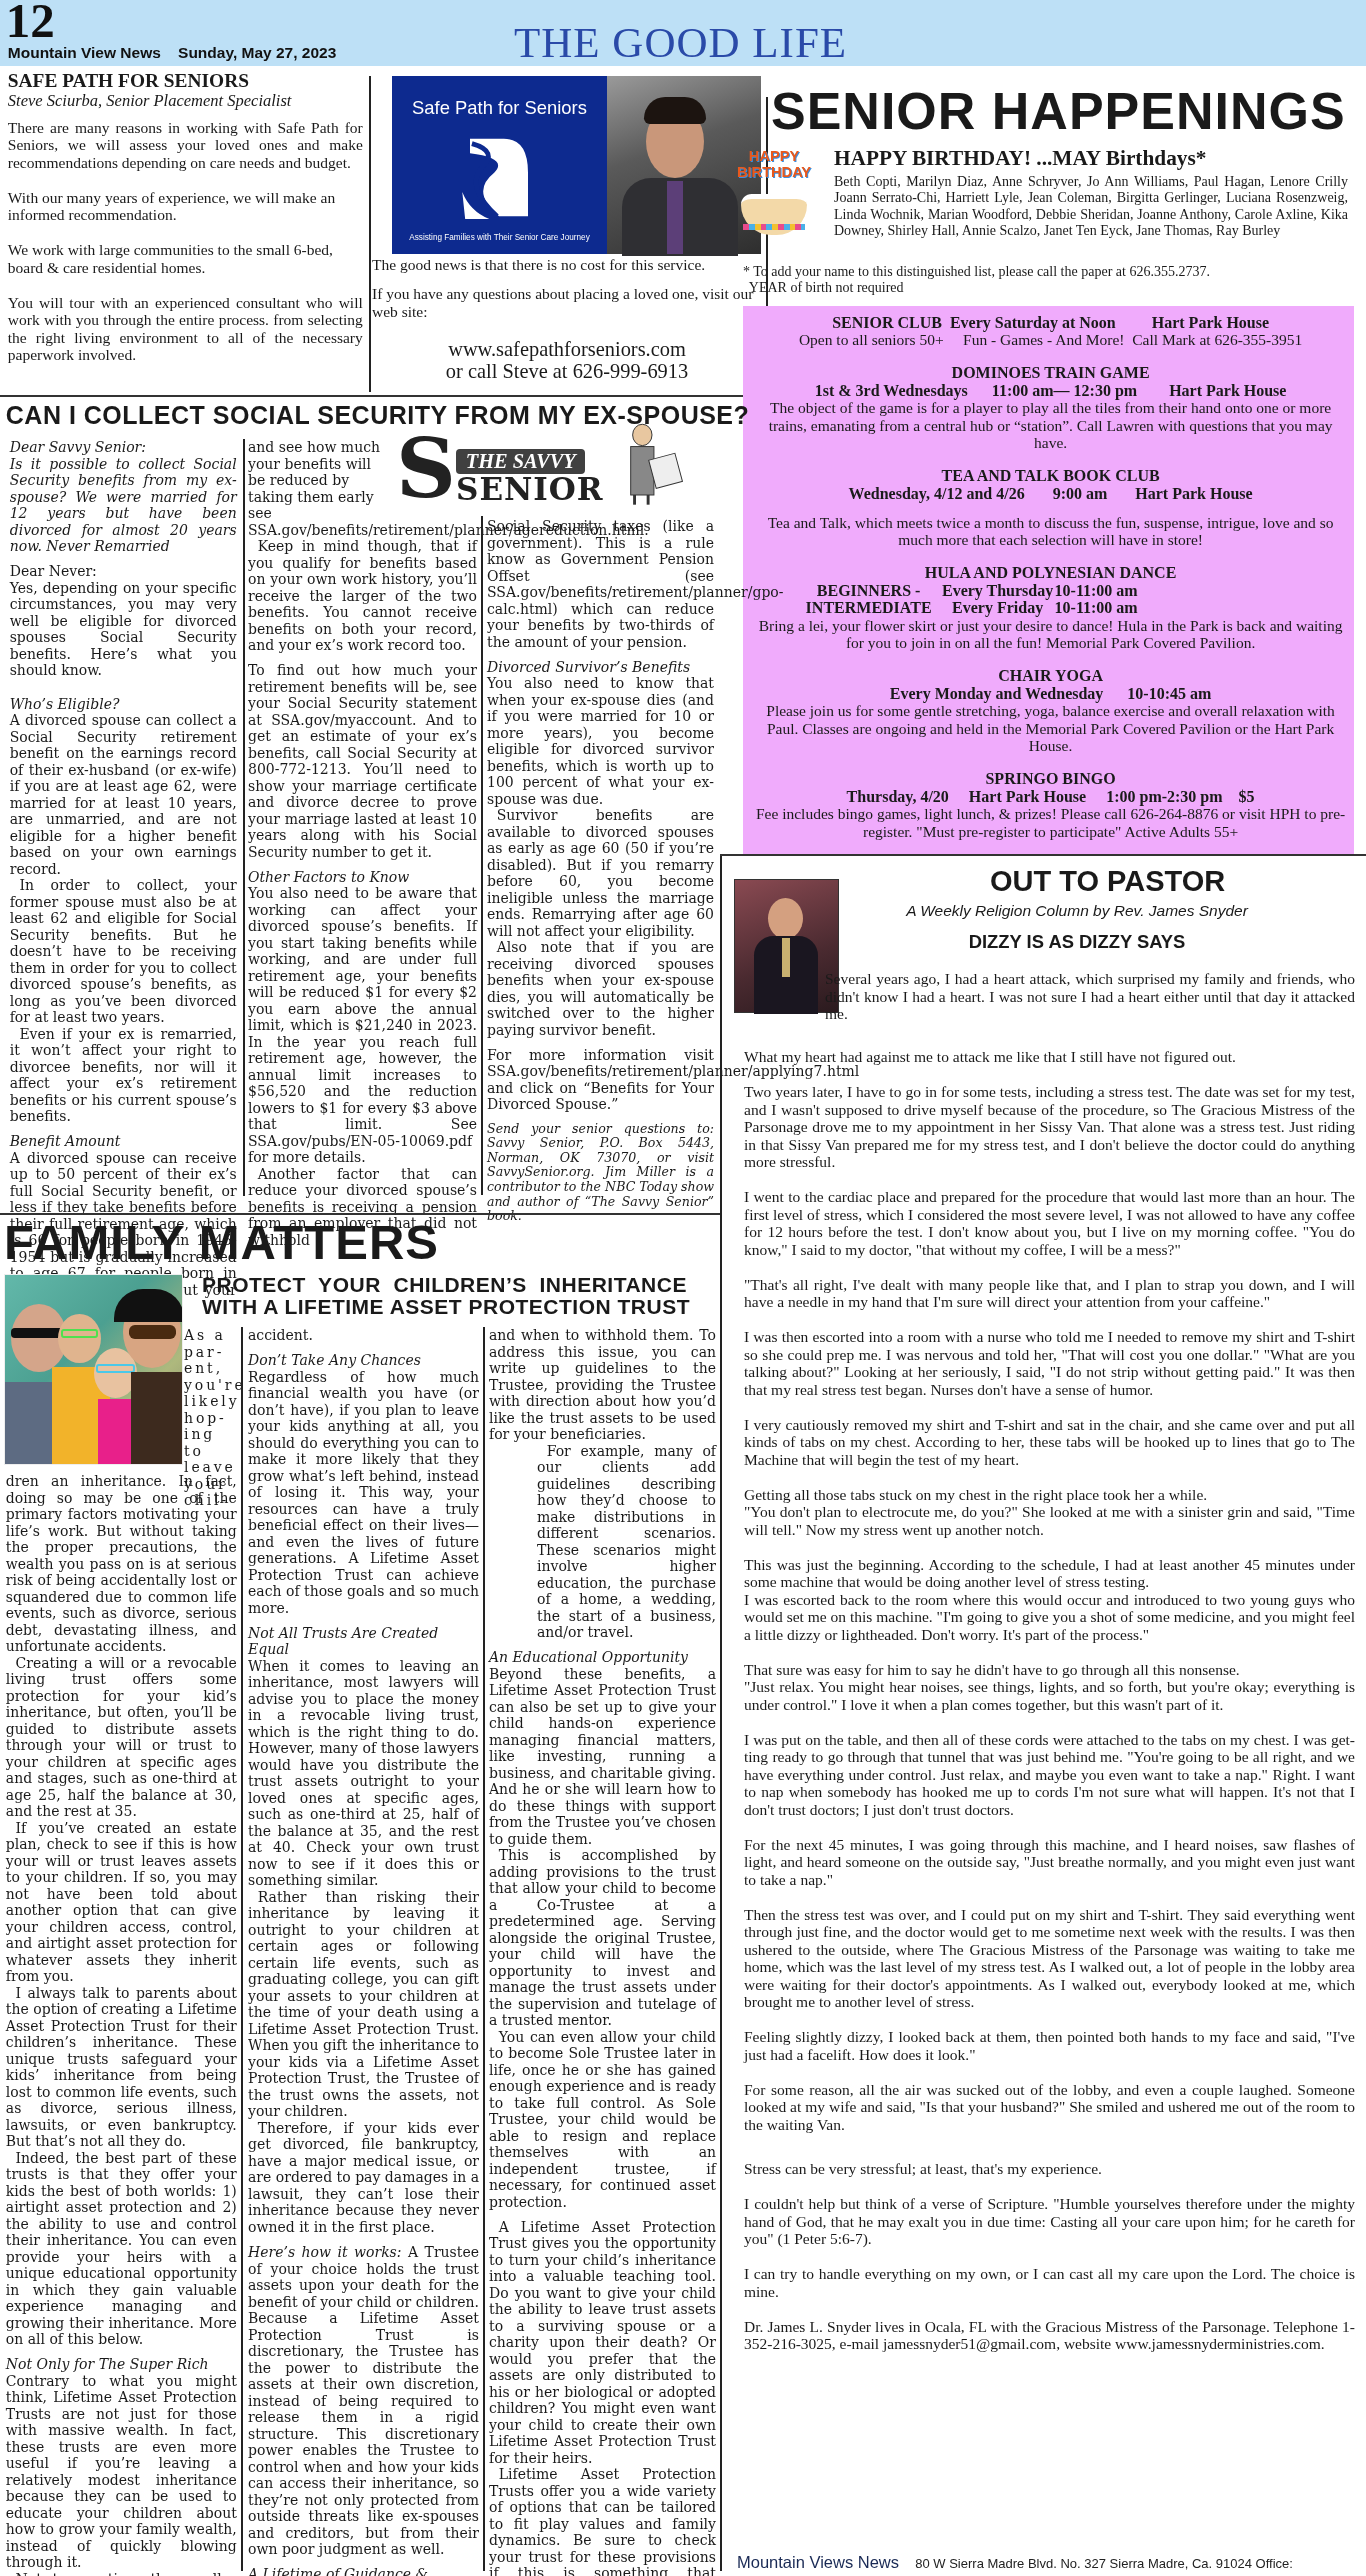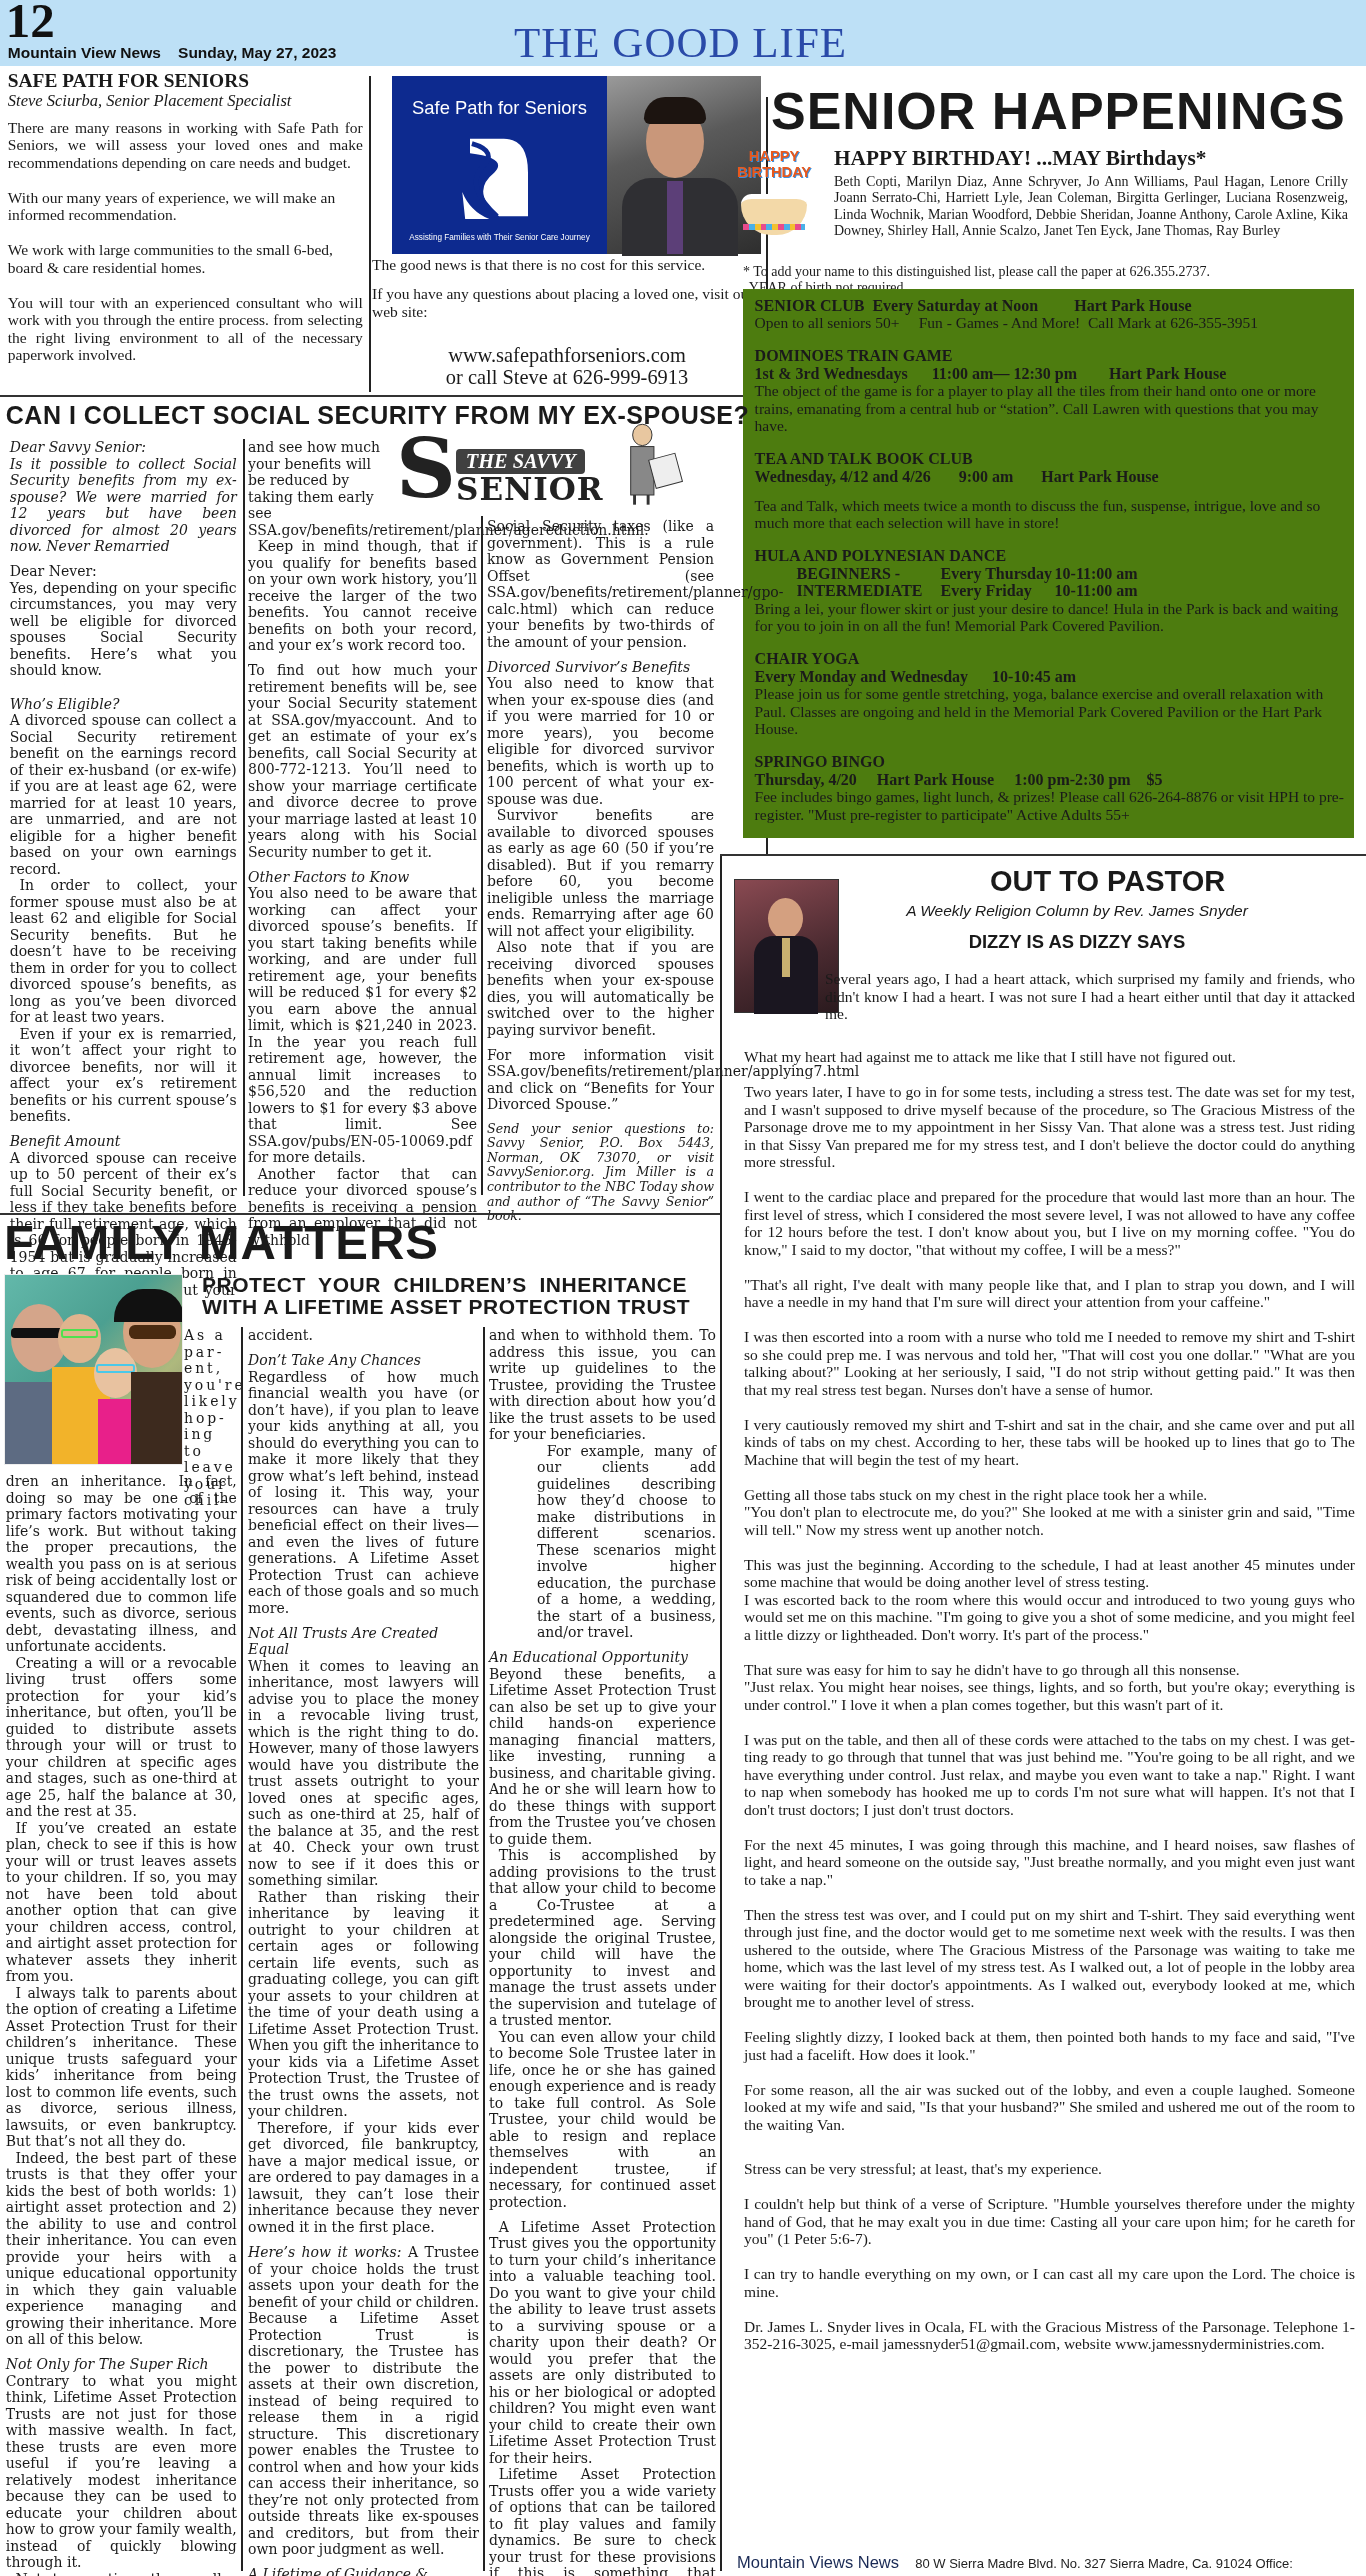--- a/index.html
+++ b/index.html
@@ -23,21 +23,21 @@
   #section-title { left: 514px; top: 21.3px; font-size: 43px; color: #2a4aa8; letter-spacing: 1px; line-height: 1; }
 
   
   .sp-text { font-size: 15.5px; line-height: 17.5px; }
   #sp-logo { left: 392px; top: 76px; width: 369px; height: 178px; display:flex; }
   #sp-logo .blue { width: 215px; height: 100%; background: #0d2a8f; color: #fff; position: relative; }
   #sp-logo .photo { flex:1; background: linear-gradient(160deg,#9a9a9a,#5a5a5a 40%,#2e2e2e); position:relative; }
 
   
   #sh-title { left: 771px; top: 85px; font-size: 52px; font-weight: bold; letter-spacing: 1px; line-height: 1; }
-  #events-box { left: 743px; top: 289px; width: 611px; height: 549px; background: #4d7c0f; }
+  #events-box { left: 743px; top: 306px; width: 611px; height: 549px; background: #f0abfc; text-align: center; }
   .ev-h { font-size: 16px; font-weight: bold; line-height: 17.5px; }
   .ev-t { font-size: 15.5px; line-height: 17.5px; }
 
   
   #ss-headline { left: 5.8px; top: 403px; font-size: 25px; font-weight: bold; letter-spacing: 0.5px; line-height:1; }
   .col-s { font-size: 14px; line-height: 16.5px; }
 
   
   #fm-title { left: 3.9px; top: 1218px; font-size: 49px; font-weight: bold; line-height:1; letter-spacing: 1px; }
   #fm-sub { left: 202px; top: 1274px; font-size: 21px; font-weight: bold; line-height: 22px; letter-spacing: 0.5px; }
@@ -83,21 +83,21 @@
   <div class="photo">
     <div style="position:absolute;left:39px;top:29px;width:58px;height:73px;border-radius:50%;background:#c9977a;"></div>
     <div style="position:absolute;left:37px;top:21.3px;width:62px;height:27px;border-radius:29px 29px 7.8px 7.8px;background:#1c1410;"></div>
     <div style="position:absolute;left:14.6px;top:102px;width:116px;height:78px;border-radius:29px 29px 0 0;background:#2f2f33;"></div>
     <div style="position:absolute;left:60px;top:105px;width:15.5px;height:73px;background:#5c3f78;"></div>
   </div>
 </div>
 <div class="abs" style="left:372px;top:256px;width:390px;">
   <p class="sp-text">The good news is that there is no cost for this service.</p>
   <p class="sp-text" style="margin-top:11.6px;">If you have any questions about placing a loved one, visit our web site:</p>
-  <div style="text-align:center;margin-top:24px;font-size:20.4px;line-height:22px;">
+  <div style="text-align:center;margin-top:18px;font-size:20.4px;line-height:22px;">
     <div>www.safepathforseniors.com</div>
     <div>or call Steve at 626-999-6913</div>
   </div>
 </div>
 <div class="vrule" style="left:766px;top:97px;height:757px;"></div>
 <div class="hrule" style="left:0;top:395px;width:766px;"></div>
 
 <div id="sh-title" class="abs sans">SENIOR HAPPENINGS</div>
 <div class="abs" style="left:737px;top:144px;width:74px;height:97px;">
   <div style="position:absolute;left:3.9px;top:50px;width:66px;height:41px;border-radius:11.6px 11.6px 33px 33px;background:#f3d9a8;border-top:5.8px solid #fff;"></div>

